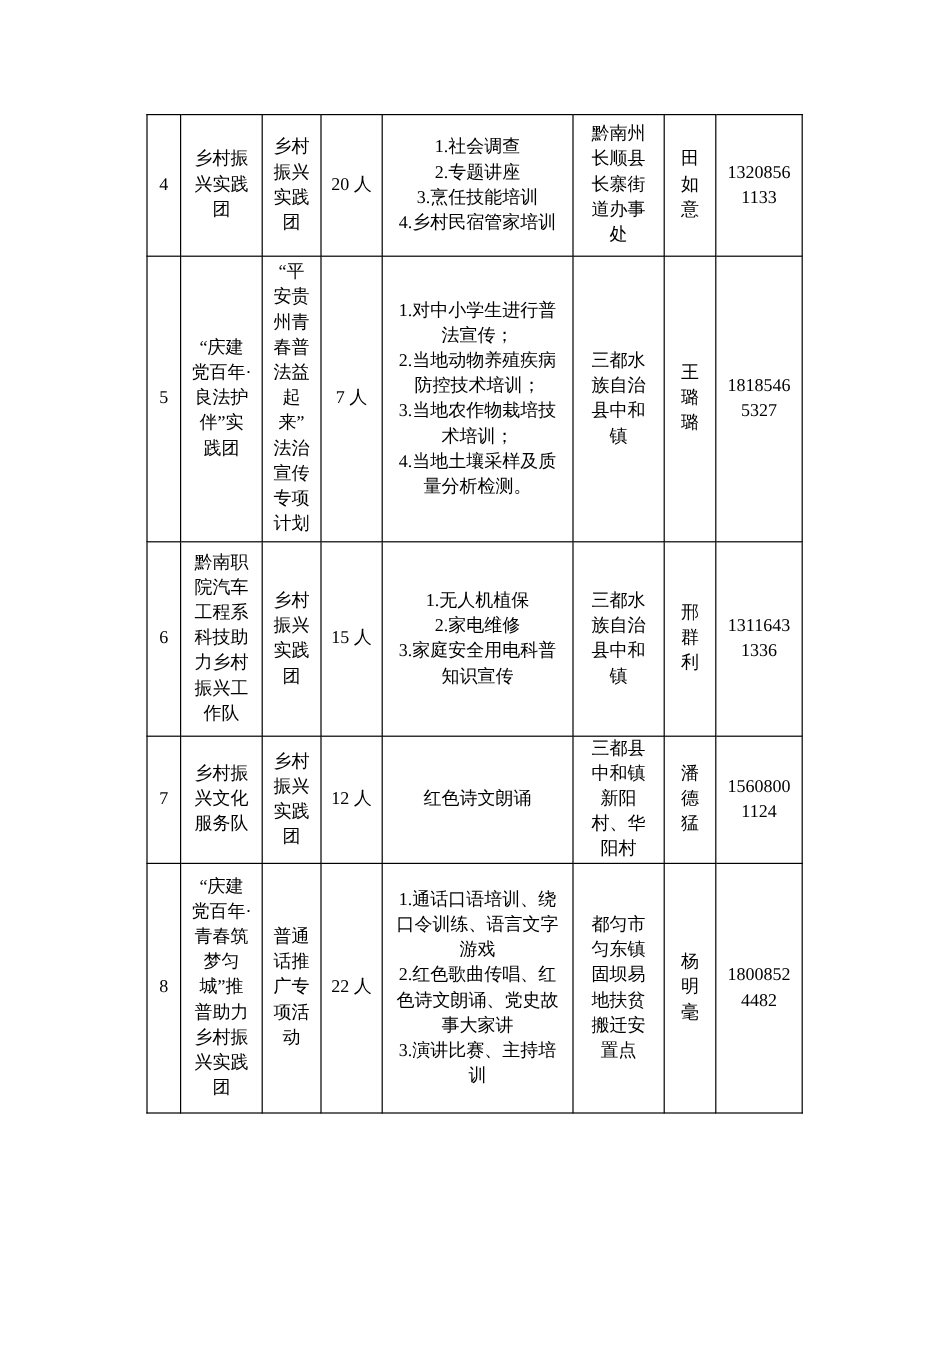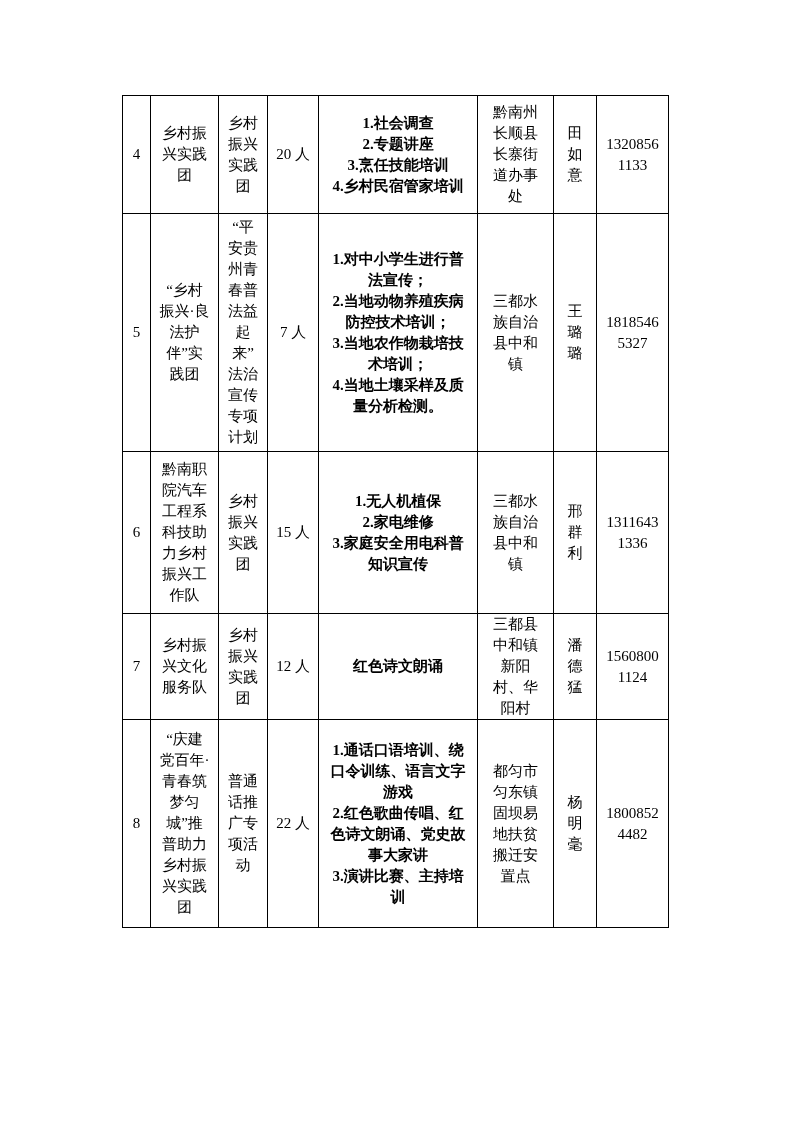--- a/index.html
+++ b/index.html
@@ -47,21 +47,21 @@
   col.c-contact { width: 43px; }
   col.c-phone   { width: 72px; }
 
   
   tr.r4 { height: 118px; }
   tr.r5 { height: 238px; }
   tr.r6 { height: 162px; }
   tr.r7 { height: 97px; }
   tr.r8 { height: 208px; }
 
-  td.pre    { white-space: pre-line; font-weight: bold; }
+  td.pre    { white-space: pre-line; }
   td.num    { padding: 0; }
   td.people { padding: 0; white-space: nowrap; }
   td.phone  { padding: 0 1px; white-space: pre-line; }
 </style>
 </head>
 <body>
 
 <div class="doc-page">
   <table class="teams">
     <colgroup>
@@ -84,21 +84,21 @@
 2.专题讲座
 3.烹任技能培训
 4.乡村民宿管家培训</td>
         <td>黔南州长顺县长寨街道办事处</td>
         <td>田如意</td>
         <td class="phone">1320856
 1133</td>
       </tr>
       <tr class="r5">
         <td class="num">5</td>
-        <td>“乡村振兴·良法护伴”实践团</td>
+        <td>“庆建党百年·良法护伴”实践团</td>
         <td>“平安贵州青春普法益起来”法治宣传专项计划</td>
         <td class="people">7 人</td>
         <td class="pre">1.对中小学生进行普法宣传；
 2.当地动物养殖疾病防控技术培训；
 3.当地农作物栽培技术培训；
 4.当地土壤采样及质量分析检测。</td>
         <td>三都水族自治县中和镇</td>
         <td>王璐璐</td>
         <td class="phone">1818546
 5327</td>

